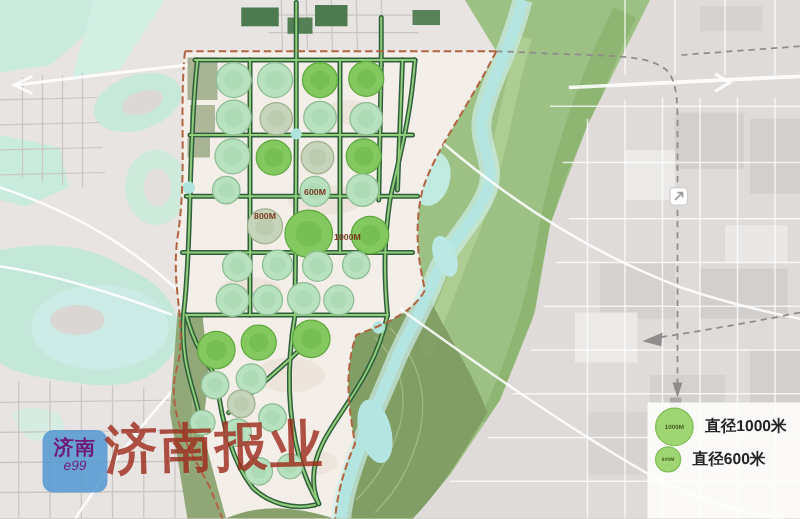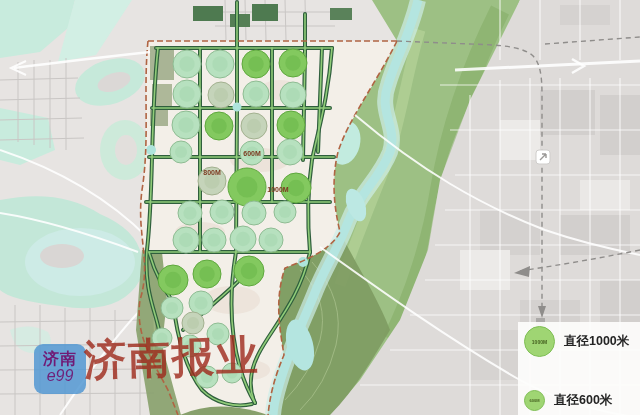--- a/index.html
+++ b/index.html
@@ -13,36 +13,36 @@
   .bnd{fill:none;stroke:var(--c-boundary,#b06443);stroke-width:1.6;stroke-dasharray:6 3;}
   .dash{fill:none;stroke:#8f8d8b;stroke-width:1.4;stroke-dasharray:5 4;}
   .wroad{fill:none;stroke:rgba(255,255,255,.88);}
   .grid{stroke:#c9c6c4;stroke-width:1;}
   .ugrid{stroke:rgba(255,255,255,.75);stroke-width:1.2;}
   .contour{fill:none;stroke:#a8bf8b;stroke-width:1;opacity:.8;}
 
   
   #legend{position:absolute;right:0;top:322px;width:122px;height:93px;
           background:rgba(253,253,252,.92);display:flex;flex-direction:column;
-          justify-content:space-between;padding:4px 6px;box-sizing:border-box;}
+          justify-content:flex-start;padding:4px 6px;box-sizing:border-box;}
   .lg-row{display:flex;align-items:center;gap:9px;}
   .lg-circle{border-radius:50%;background:var(--c-legend_green,#9fd573);
              border:1.5px solid #7fbf55;display:flex;align-items:center;justify-content:center;
              color:#44601f;font-weight:bold;flex:none;}
   .lg-c1{width:29px;height:29px;font-size:5px;}
   .lg-c2{width:23px;height:23px;font-size:4.5px;}
   .lg-c3{width:19px;height:19px;font-size:4px;}
   .lg-label{font-size:12.5px;font-weight:bold;color:#242424;white-space:nowrap;}
 
   
   #wm-logo{position:absolute;left:34px;top:344px;width:52px;height:50px;border-radius:9px;
            background:rgba(82,152,210,.85);color:#701a75;text-align:center;line-height:1.05;
            padding-top:7px;box-sizing:border-box;}
   #wm-logo .l1{font-size:16px;font-weight:bold;letter-spacing:1px;display:block;}
-  #wm-logo .l2{font-size:16px;font-style:italic;display:block;opacity:.95;}
+  #wm-logo .l2{font-size:11px;font-style:italic;display:block;opacity:.95;}
   #wm-press{position:absolute;left:84px;top:330px;font-family:"DejaVu Serif",serif;
             font-size:42px;font-weight:bold;color:rgba(158,40,26,.8);
             transform:rotate(-1.5deg);letter-spacing:2px;white-space:nowrap;}
   #wm-city{position:absolute;left:186px;top:347px;font-size:28px;font-weight:bold;
            color:rgba(108,178,233,.55);letter-spacing:2px;white-space:nowrap;}
   #wm-city .spark{color:rgba(240,200,90,.8);font-size:18px;vertical-align:6px;}
 </style>
 </head>
 <body>
 

